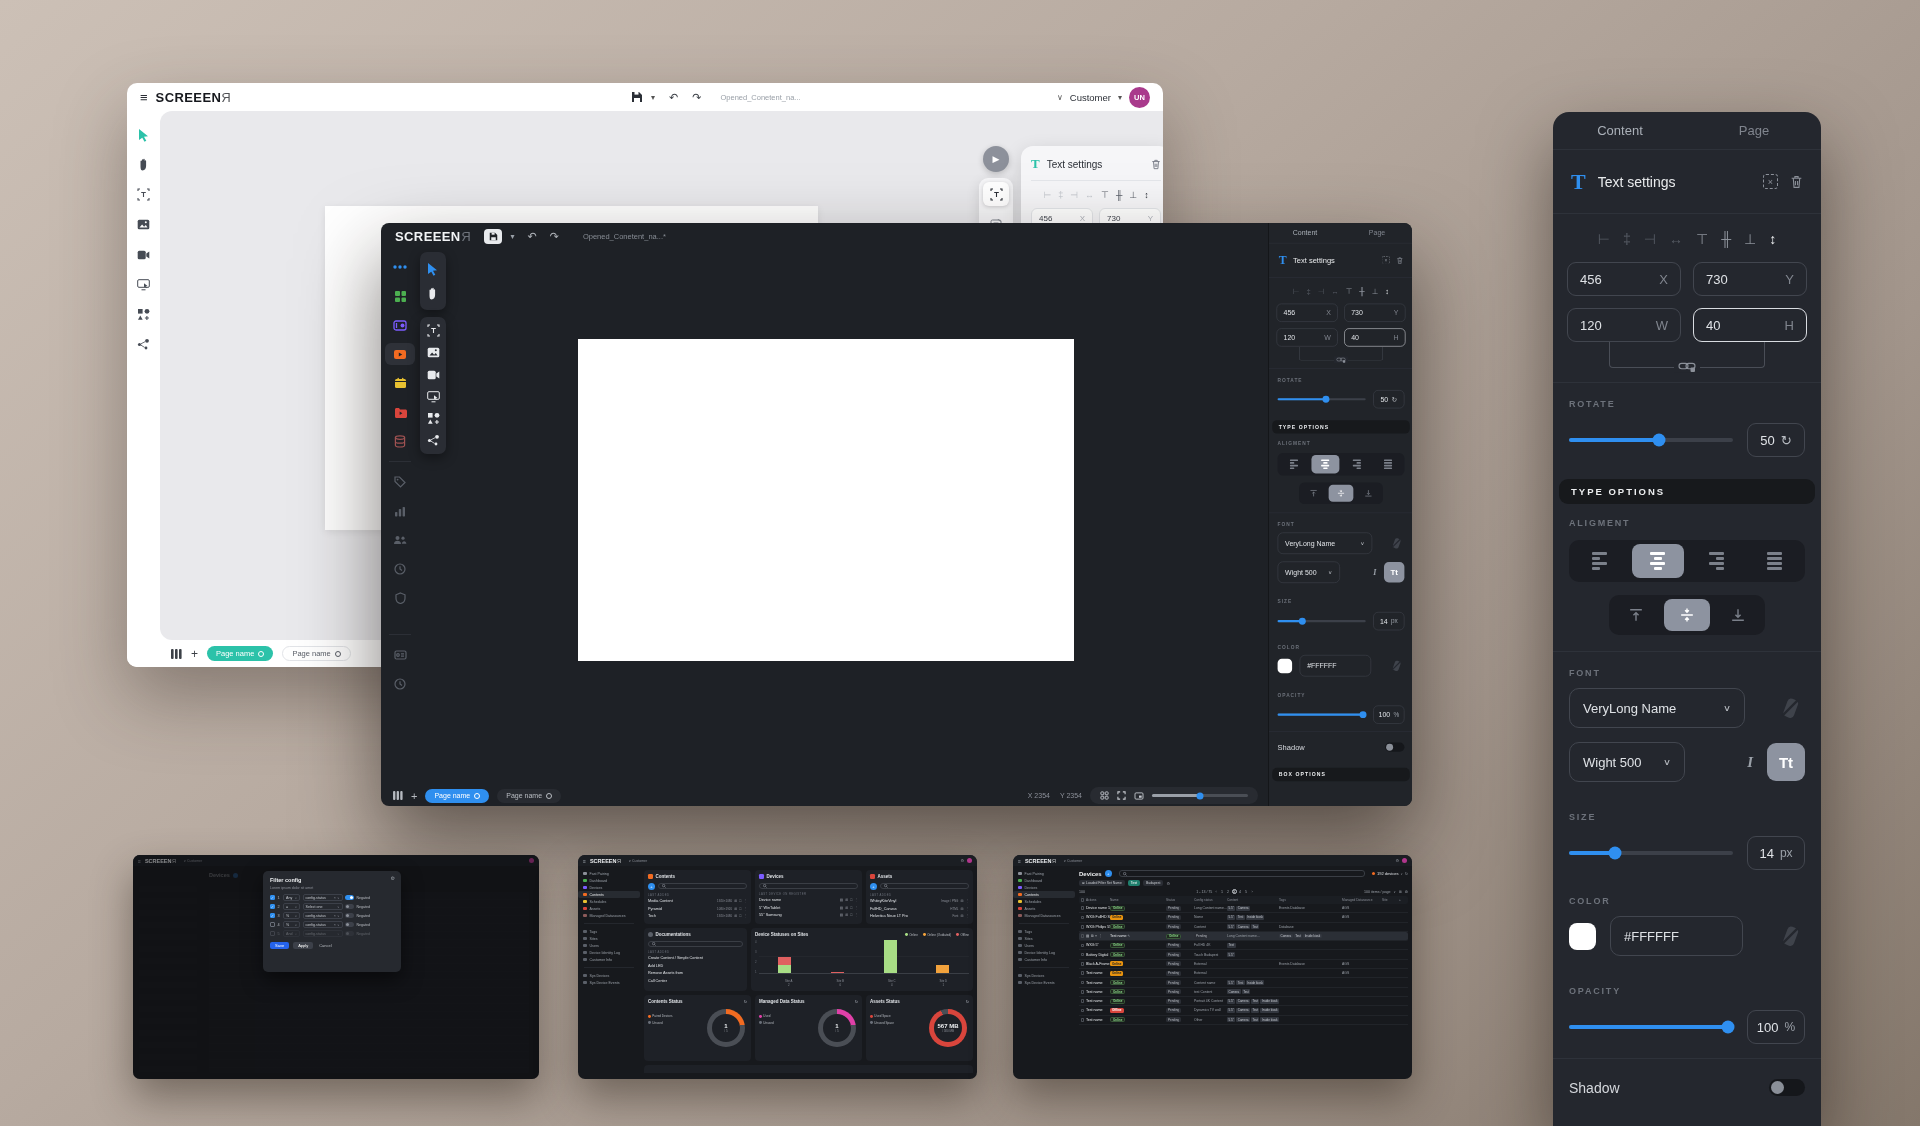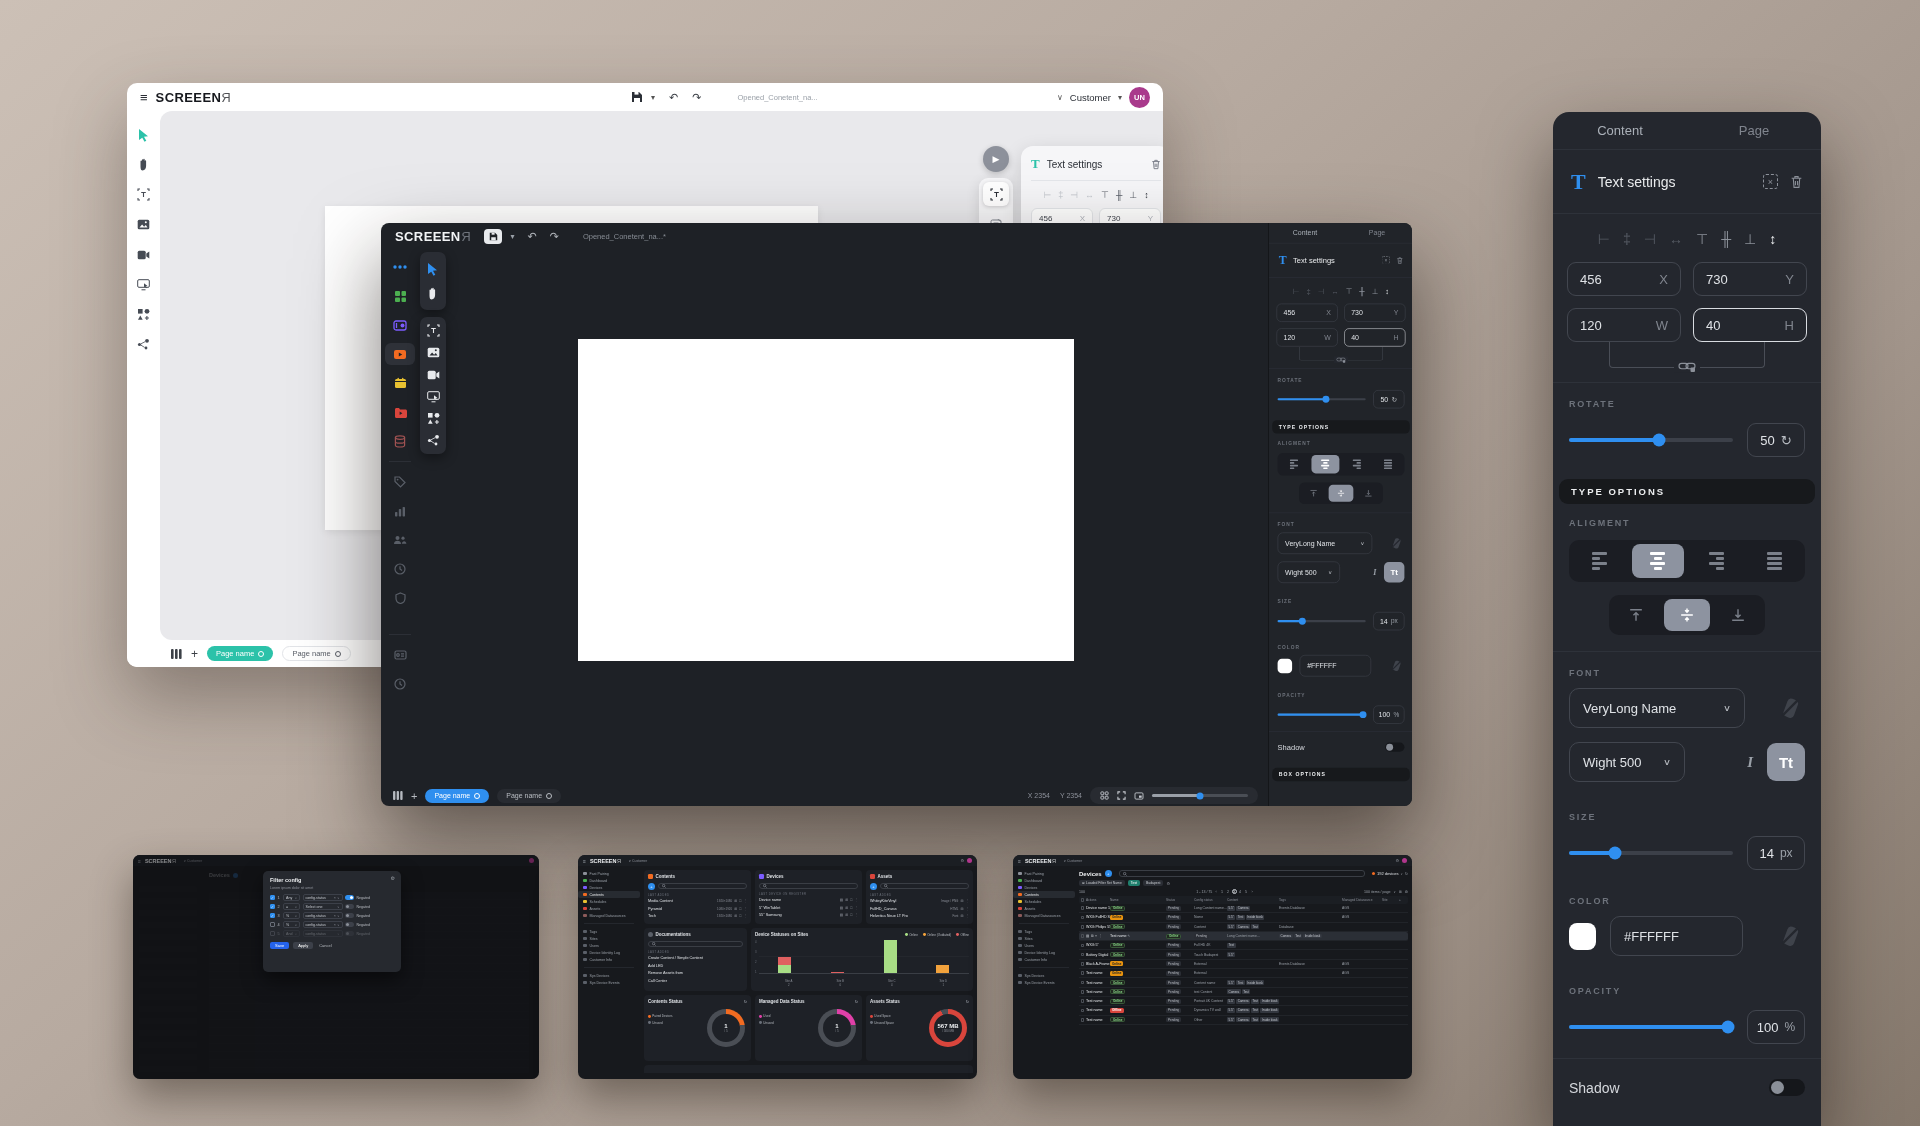--- a/index.html
+++ b/index.html
@@ -10,21 +10,21 @@
 
   
   .winA{left:127px;top:83px;width:1036px;height:584px;background:#fff;border-radius:10px;box-shadow:0 30px 70px rgba(45,35,28,.38);}
   .wa-top{height:28px;display:flex;align-items:center;padding:0 13px;gap:8px;}
   .wa-burger{font-size:13px;color:#2b2f36;}
   .logoA{font-weight:bold;font-size:13px;letter-spacing:.4px;color:#16181d;display:flex;}
   .logo-mark{transform:scaleX(-1);font-weight:400;opacity:.75;display:inline-block;}
   .wa-save{margin-left:392px;color:#2b2f36;}
   .wa-caret{font-size:8px;color:#555;}
   .wa-undo,.wa-redo{font-size:11px;color:#3c4047;margin-left:6px;}
-  .wa-file{font-size:7.5px;color:#9aa0a8;margin-left:28px;}
+  .wa-file{font-size:7.5px;color:#9aa0a8;margin-left:11px;}
   .wa-right{margin-left:auto;display:flex;align-items:center;gap:7px;}
   .wa-cust{font-size:9.5px;color:#2b2f36;}
   .avatar{width:21px;height:21px;border-radius:50%;background:#a93a8c;color:#fff;font-size:7.5px;font-weight:bold;display:flex;align-items:center;justify-content:center;}
   .wa-body{display:flex;height:529px;}
   .wa-rail{width:33px;display:flex;flex-direction:column;align-items:center;padding-top:16px;gap:15px;color:#464b54;}
   .wa-rail .tool{width:16px;height:15px;display:flex;align-items:center;justify-content:center;}
   .teal{color:#2cc2a9;}
   .wa-canvas{flex:1;background:#e9e9ec;border-radius:12px 0 0 12px;position:relative;overflow:hidden;}
   .wa-art{position:absolute;left:165px;top:95px;width:493px;height:324px;background:#fff;box-shadow:0 2px 8px rgba(0,0,0,.08);}
   .wa-bottom{height:27px;display:flex;align-items:center;padding-left:44px;gap:9px;background:#fff;border-radius:0 0 10px 10px;}

